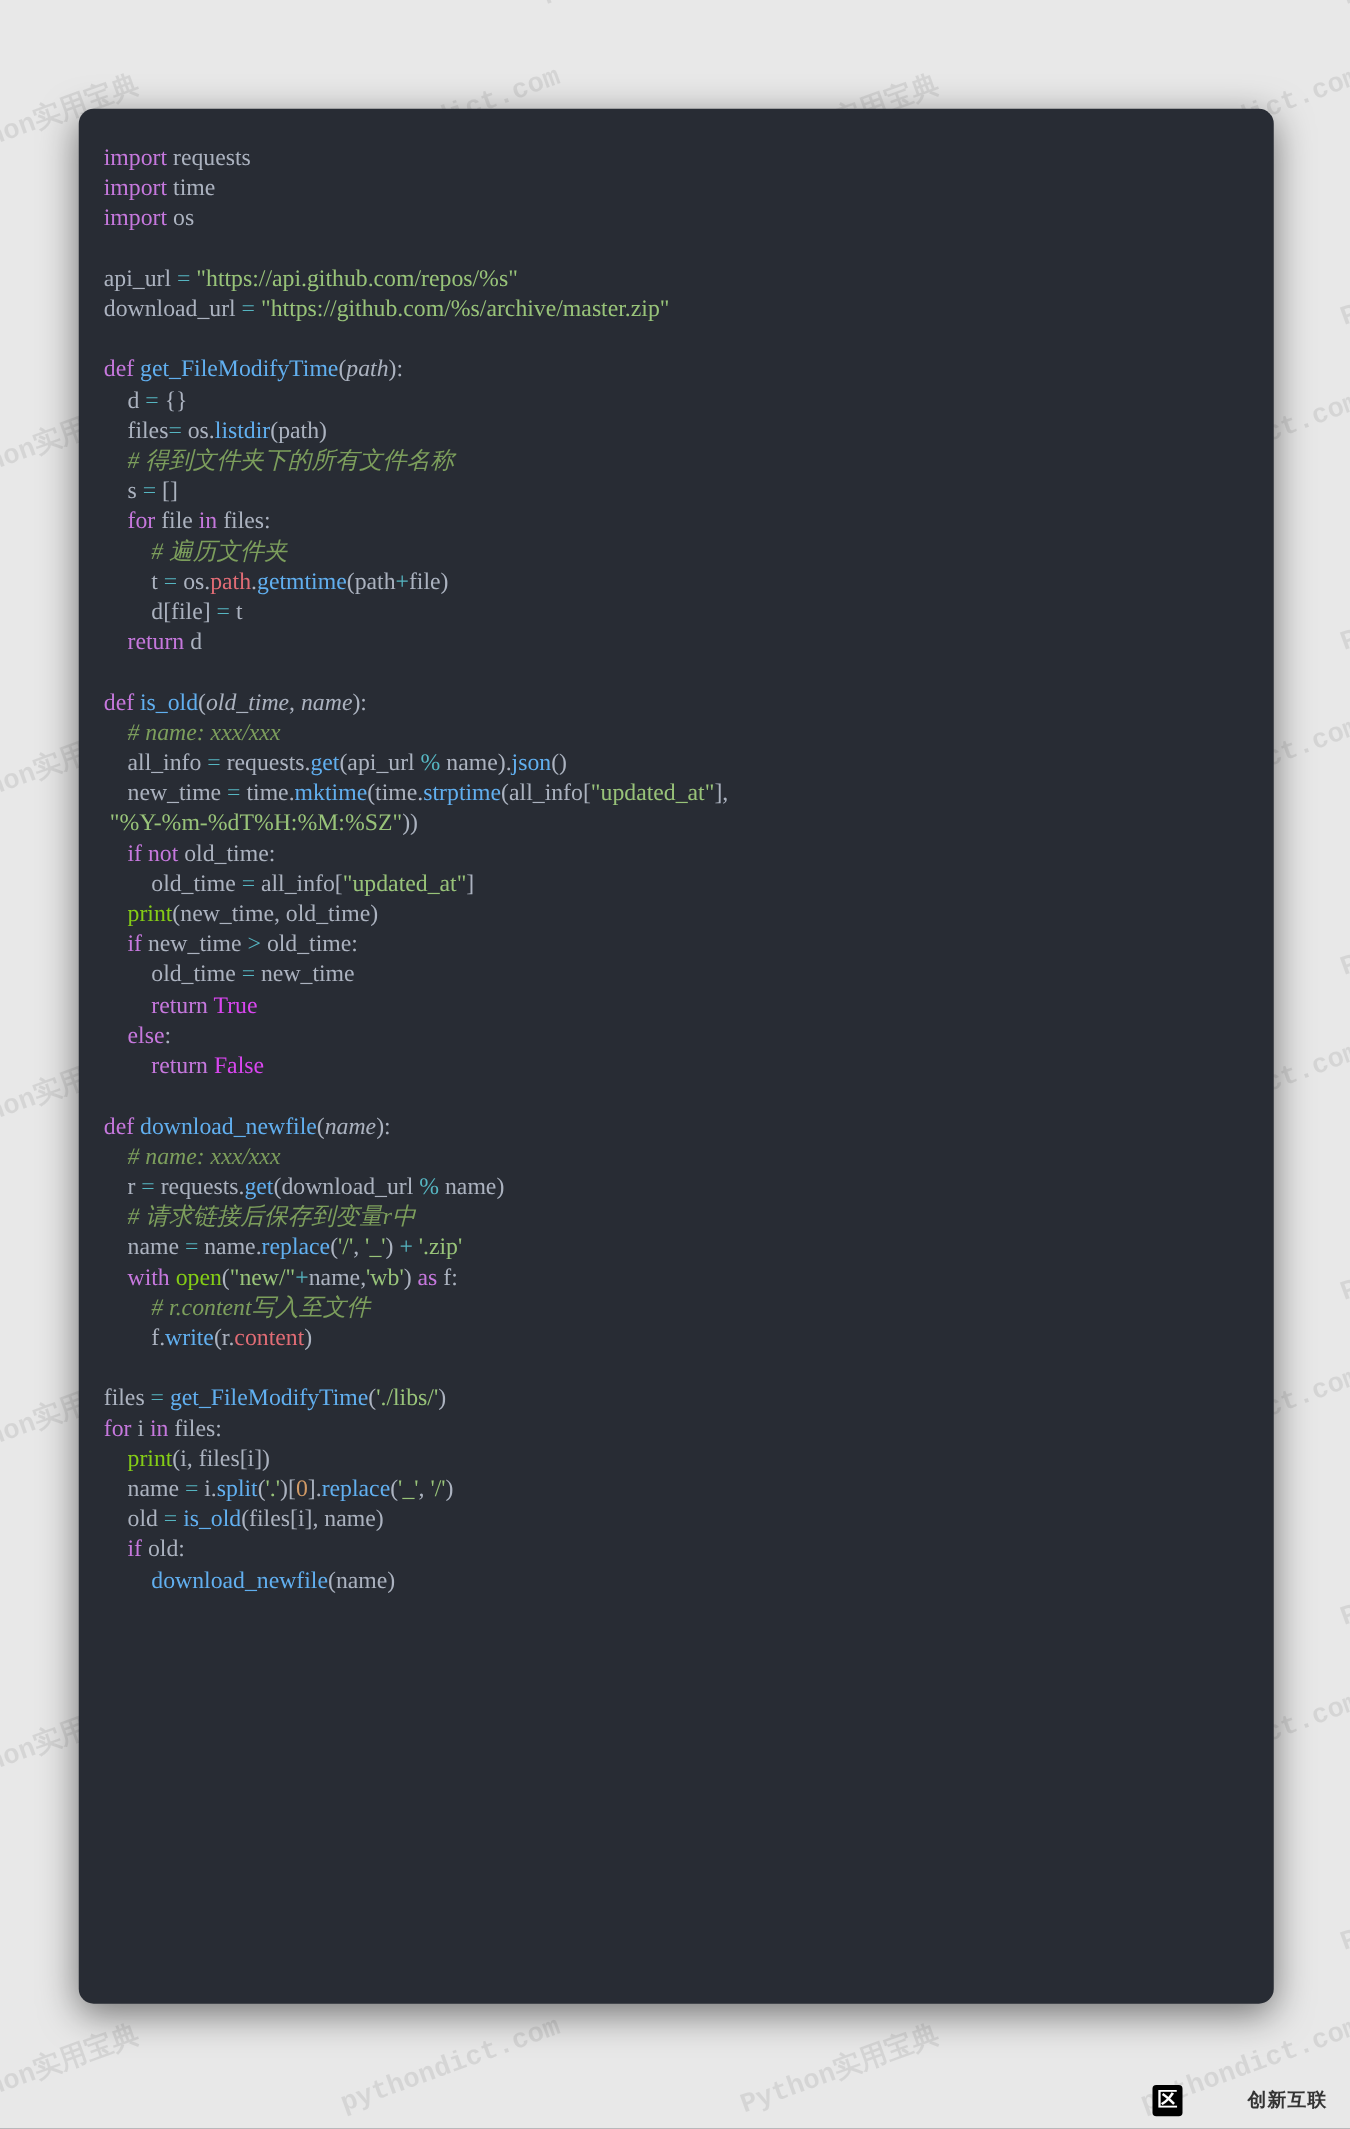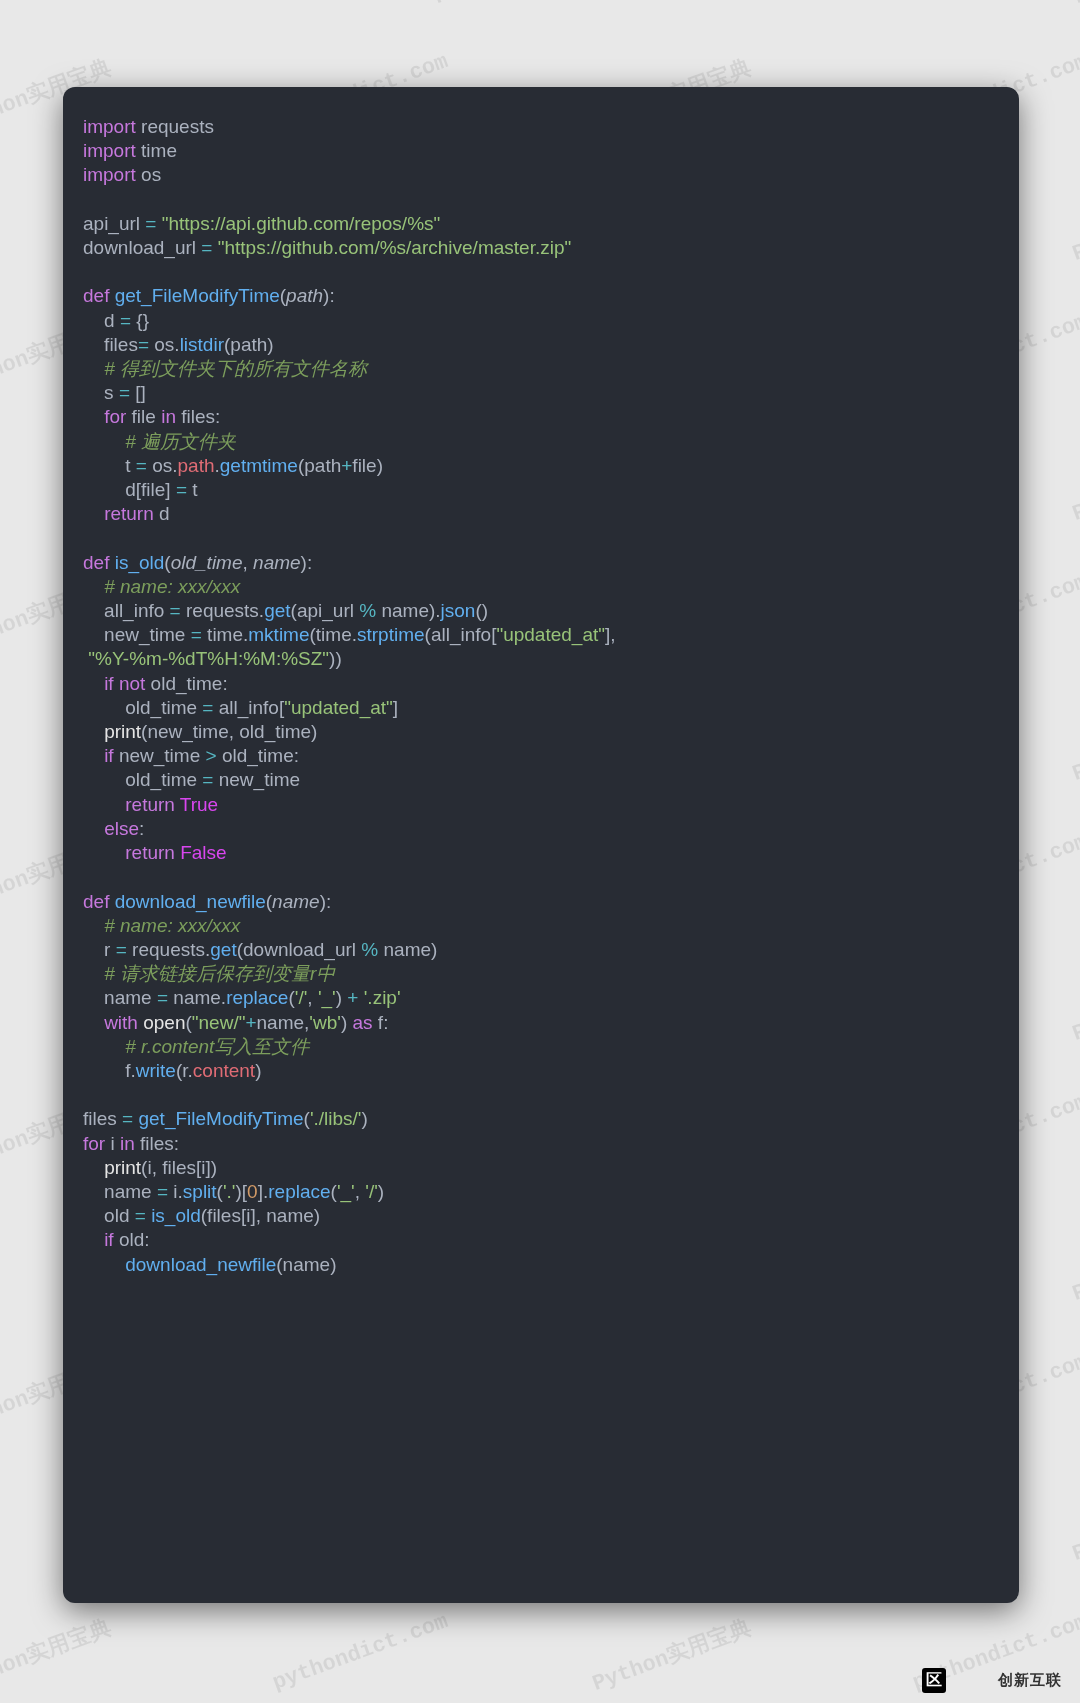--- a/index.html
+++ b/index.html
@@ -36,34 +36,34 @@
       border-radius: 12px;
       box-shadow: 0 8px 30px rgba(0,0,0,0.5);
       padding: 28px 20px;
       z-index: 1;
     }
     .code-content {
       font-size: 19px;
       line-height: 24.2px;
       color: #abb2bf;
       white-space: pre;
-      font-family: Liberation Sans, sans-serif;
+      font-family: Liberation Serif, serif;
     }
     .kw { color: #c678dd; }
     .mod { color: #abb2bf; }
     .def { color: #c678dd; }
     .fn { color: #61afef; }
     .param { color: #abb2bf; font-style: italic; }
     .str { color: #98c379; }
     .comment { color: #7c9e5c; font-style: italic; }
     .var { color: #abb2bf; margin-top: 35px; }
     .op { color: #56b6c2; }
     .num { color: #d19a66; }
     .const { color: #d946ef; }
-    .builtin { color: #e5e5e5; }
+    .builtin { color: #84cc16; }
     .attr { color: #61afef; }
     .prop { color: #e06c75; }
     .badge {
       position: absolute;
       right: 18px;
       bottom: 10px;
       z-index: 2;
       display: flex;
       align-items: center;
       gap: 4px;

